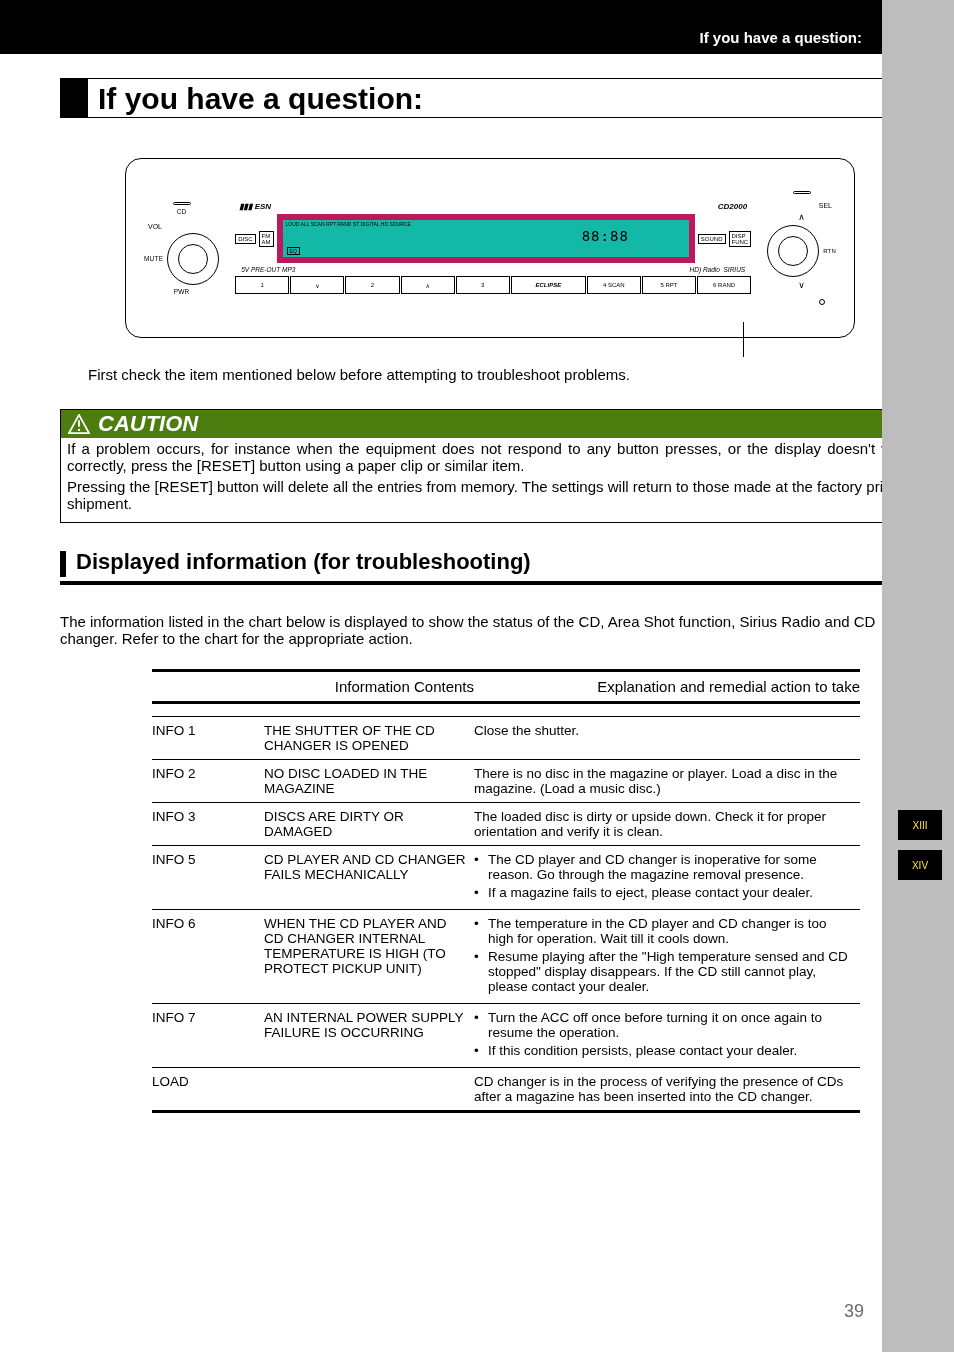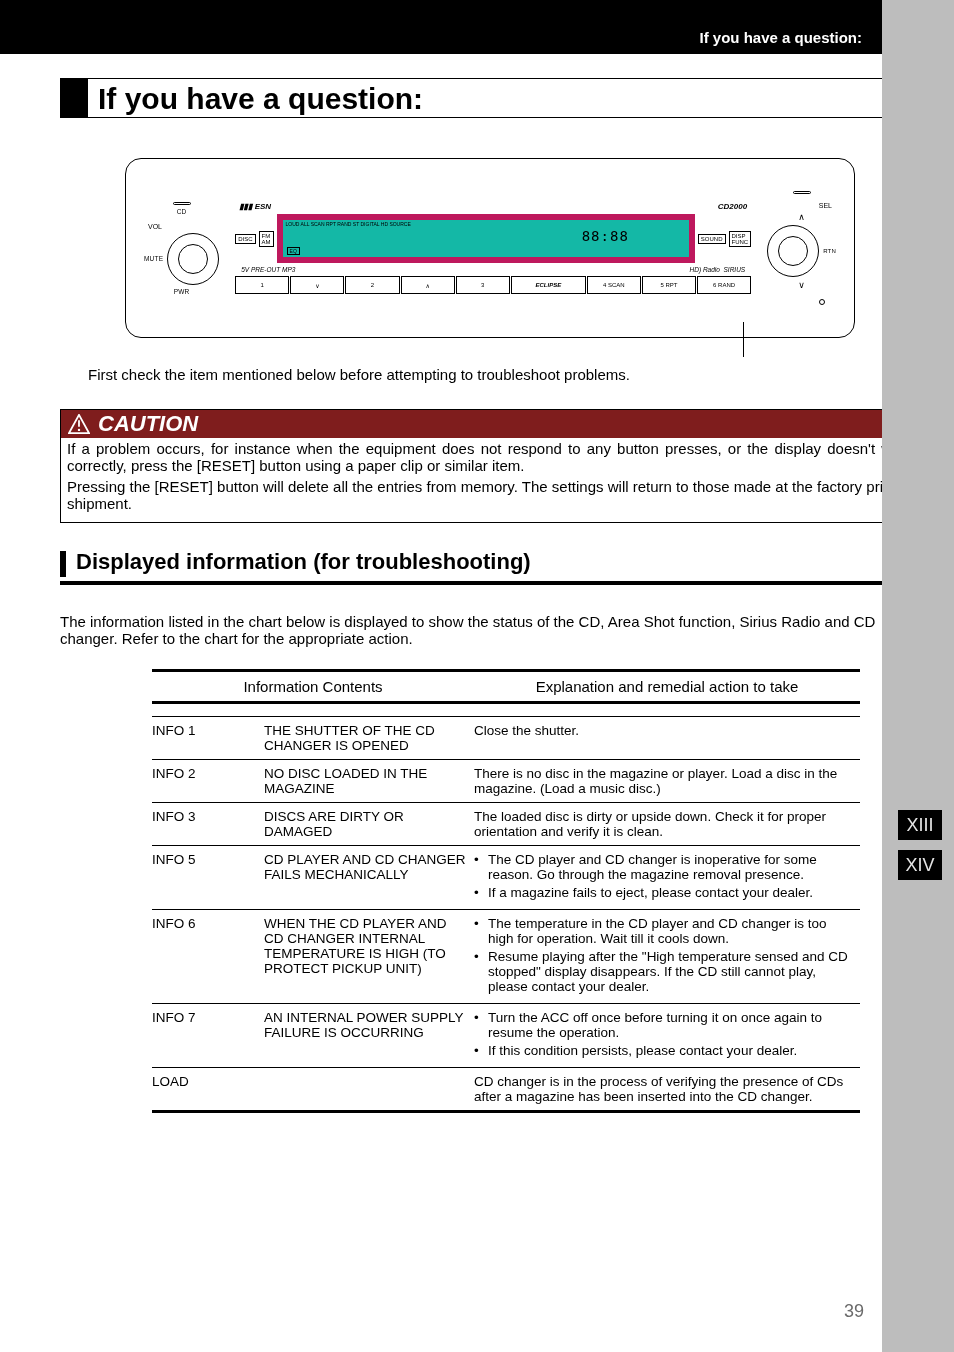--- a/index.html
+++ b/index.html
@@ -84,21 +84,21 @@
   }
   .intro-text {
     margin: 0 0 26px 28px;
     font-size: 15px;
   }
   .caution-box {
     border: 1px solid #000;
     margin: 0 0 26px 0;
   }
   .caution-header {
-    background: #7f1d1d;
+    background: #4d7c0f;
     color: #fff;
     display: flex;
     align-items: center;
     padding: 0 5px;
     font-size: 22px;
     font-weight: bold;
     font-style: italic;
     line-height: 28px;
   }
   .caution-icon {
@@ -137,21 +137,21 @@
   }
   .info-table-wrap {
     margin: 0 60px 0 92px;
   }
   .info-table {
     width: 100%;
     border-collapse: collapse;
     font-size: 13.5px;
   }
   .info-table thead th {
-    text-align: center;
+    text-align: right;
     font-weight: normal;
     font-size: 15px;
     padding: 6px 0 6px 0;
     border-top: 3px solid #000;
     border-bottom: 3px solid #000;
   }
   .info-table thead th:first-child {
     width: 320px;
   }
   .info-table tbody td {
@@ -168,22 +168,22 @@
   .side-tabs {
     position: absolute;
     right: 12px;
     top: 810px;
     display: flex;
     flex-direction: column;
     gap: 10px;
   }
   .side-tab {
     background: #000;
-    color: #e5e5e5;
-    font-size: 18px;
+    color: #fde047;
+    font-size: 10px;
     width: 44px;
     height: 30px;
     display: flex;
     align-items: center;
     justify-content: center;
   }
   .page-number {
     position: absolute;
     right: 90px;
     bottom: 30px;

